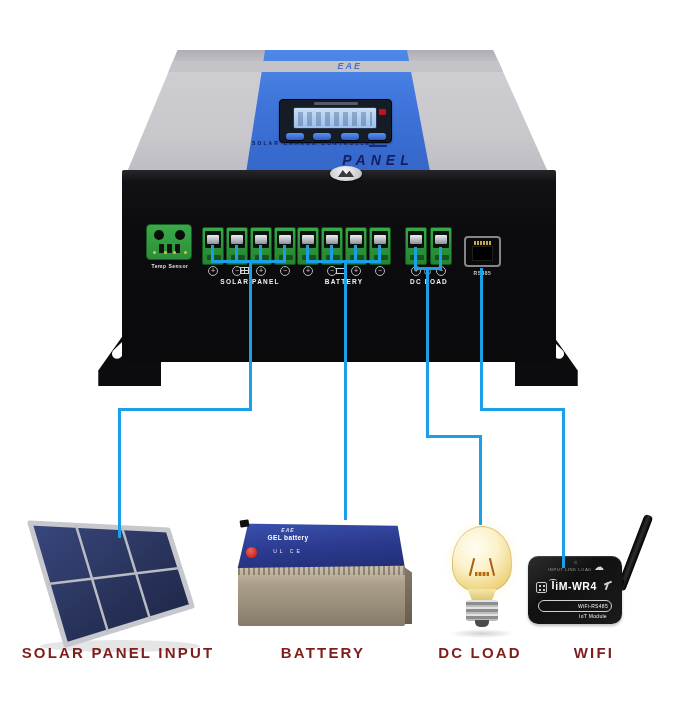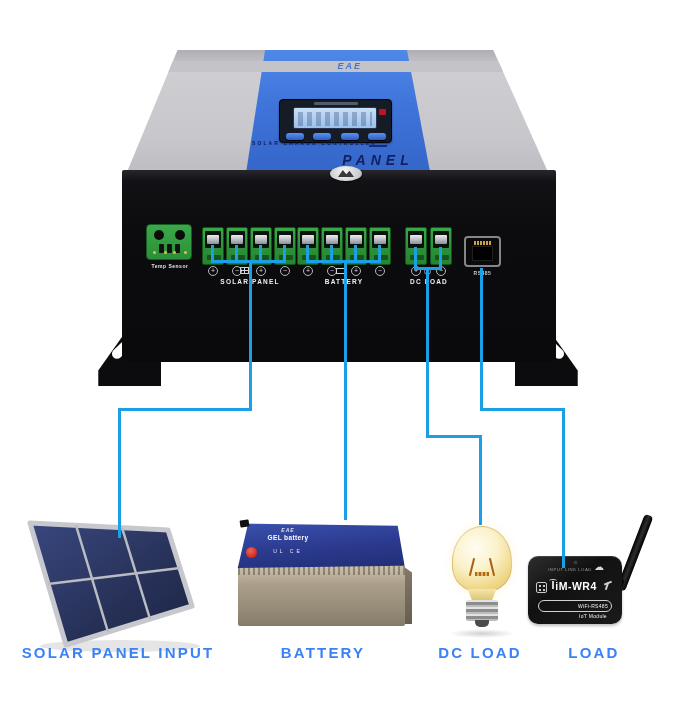--- a/index.html
+++ b/index.html
@@ -171,21 +171,21 @@
     border-top:1px solid #cfcfcf;border-radius:50%;}
   .wifi-sig-icon{left:78px;top:26px;width:2px;height:8px;background:#cfcfcf;transform:rotate(18deg);}
   .wifi-sig-icon::before{content:"";position:absolute;left:-3px;top:0;width:8px;height:2px;background:#cfcfcf;transform:rotate(-40deg);}
   .wifi-model{left:18px;top:24px;width:60px;text-align:center;font-size:10.5px;font-weight:bold;
     color:#fff;letter-spacing:.5px;}
   .wifi-badge{left:10px;top:44px;width:74px;height:12px;border:1px solid #d2d2d2;border-radius:6px;
     text-align:center;line-height:10px;}
   .wifi-badge span{position:static;font-size:5px;color:#f2f2f2;letter-spacing:.3px;}
 
   
-  .caption{top:644px;font-size:15px;font-weight:800;color:#3b82f6;letter-spacing:2.2px;
+  .caption{top:644px;font-size:15px;font-weight:800;color:#7f1d1d;letter-spacing:2.2px;
     text-align:center;z-index:7;}
   .cap-solar{left:13px;width:210px;}
   .cap-batt{left:248px;width:150px;}
   .cap-dc{left:415px;width:130px;}
   .cap-wifi{left:534px;width:120px;}
 </style>
 </head>
 <body>
 
 <div id="stage">
@@ -404,15 +404,15 @@
     <div class="wifi-sig-icon"></div>
     <div class="wifi-model">iM-WR4</div>
     <div class="wifi-badge">
       <span>WiFi-RS485 IoT Module</span>
     </div>
   </div>
 
   <div class="caption cap-solar">SOLAR PANEL INPUT</div>
   <div class="caption cap-batt">BATTERY</div>
   <div class="caption cap-dc">DC LOAD</div>
-  <div class="caption cap-wifi">LOAD</div>
+  <div class="caption cap-wifi">WIFI</div>
 
 </div>
 
 </body></html>

